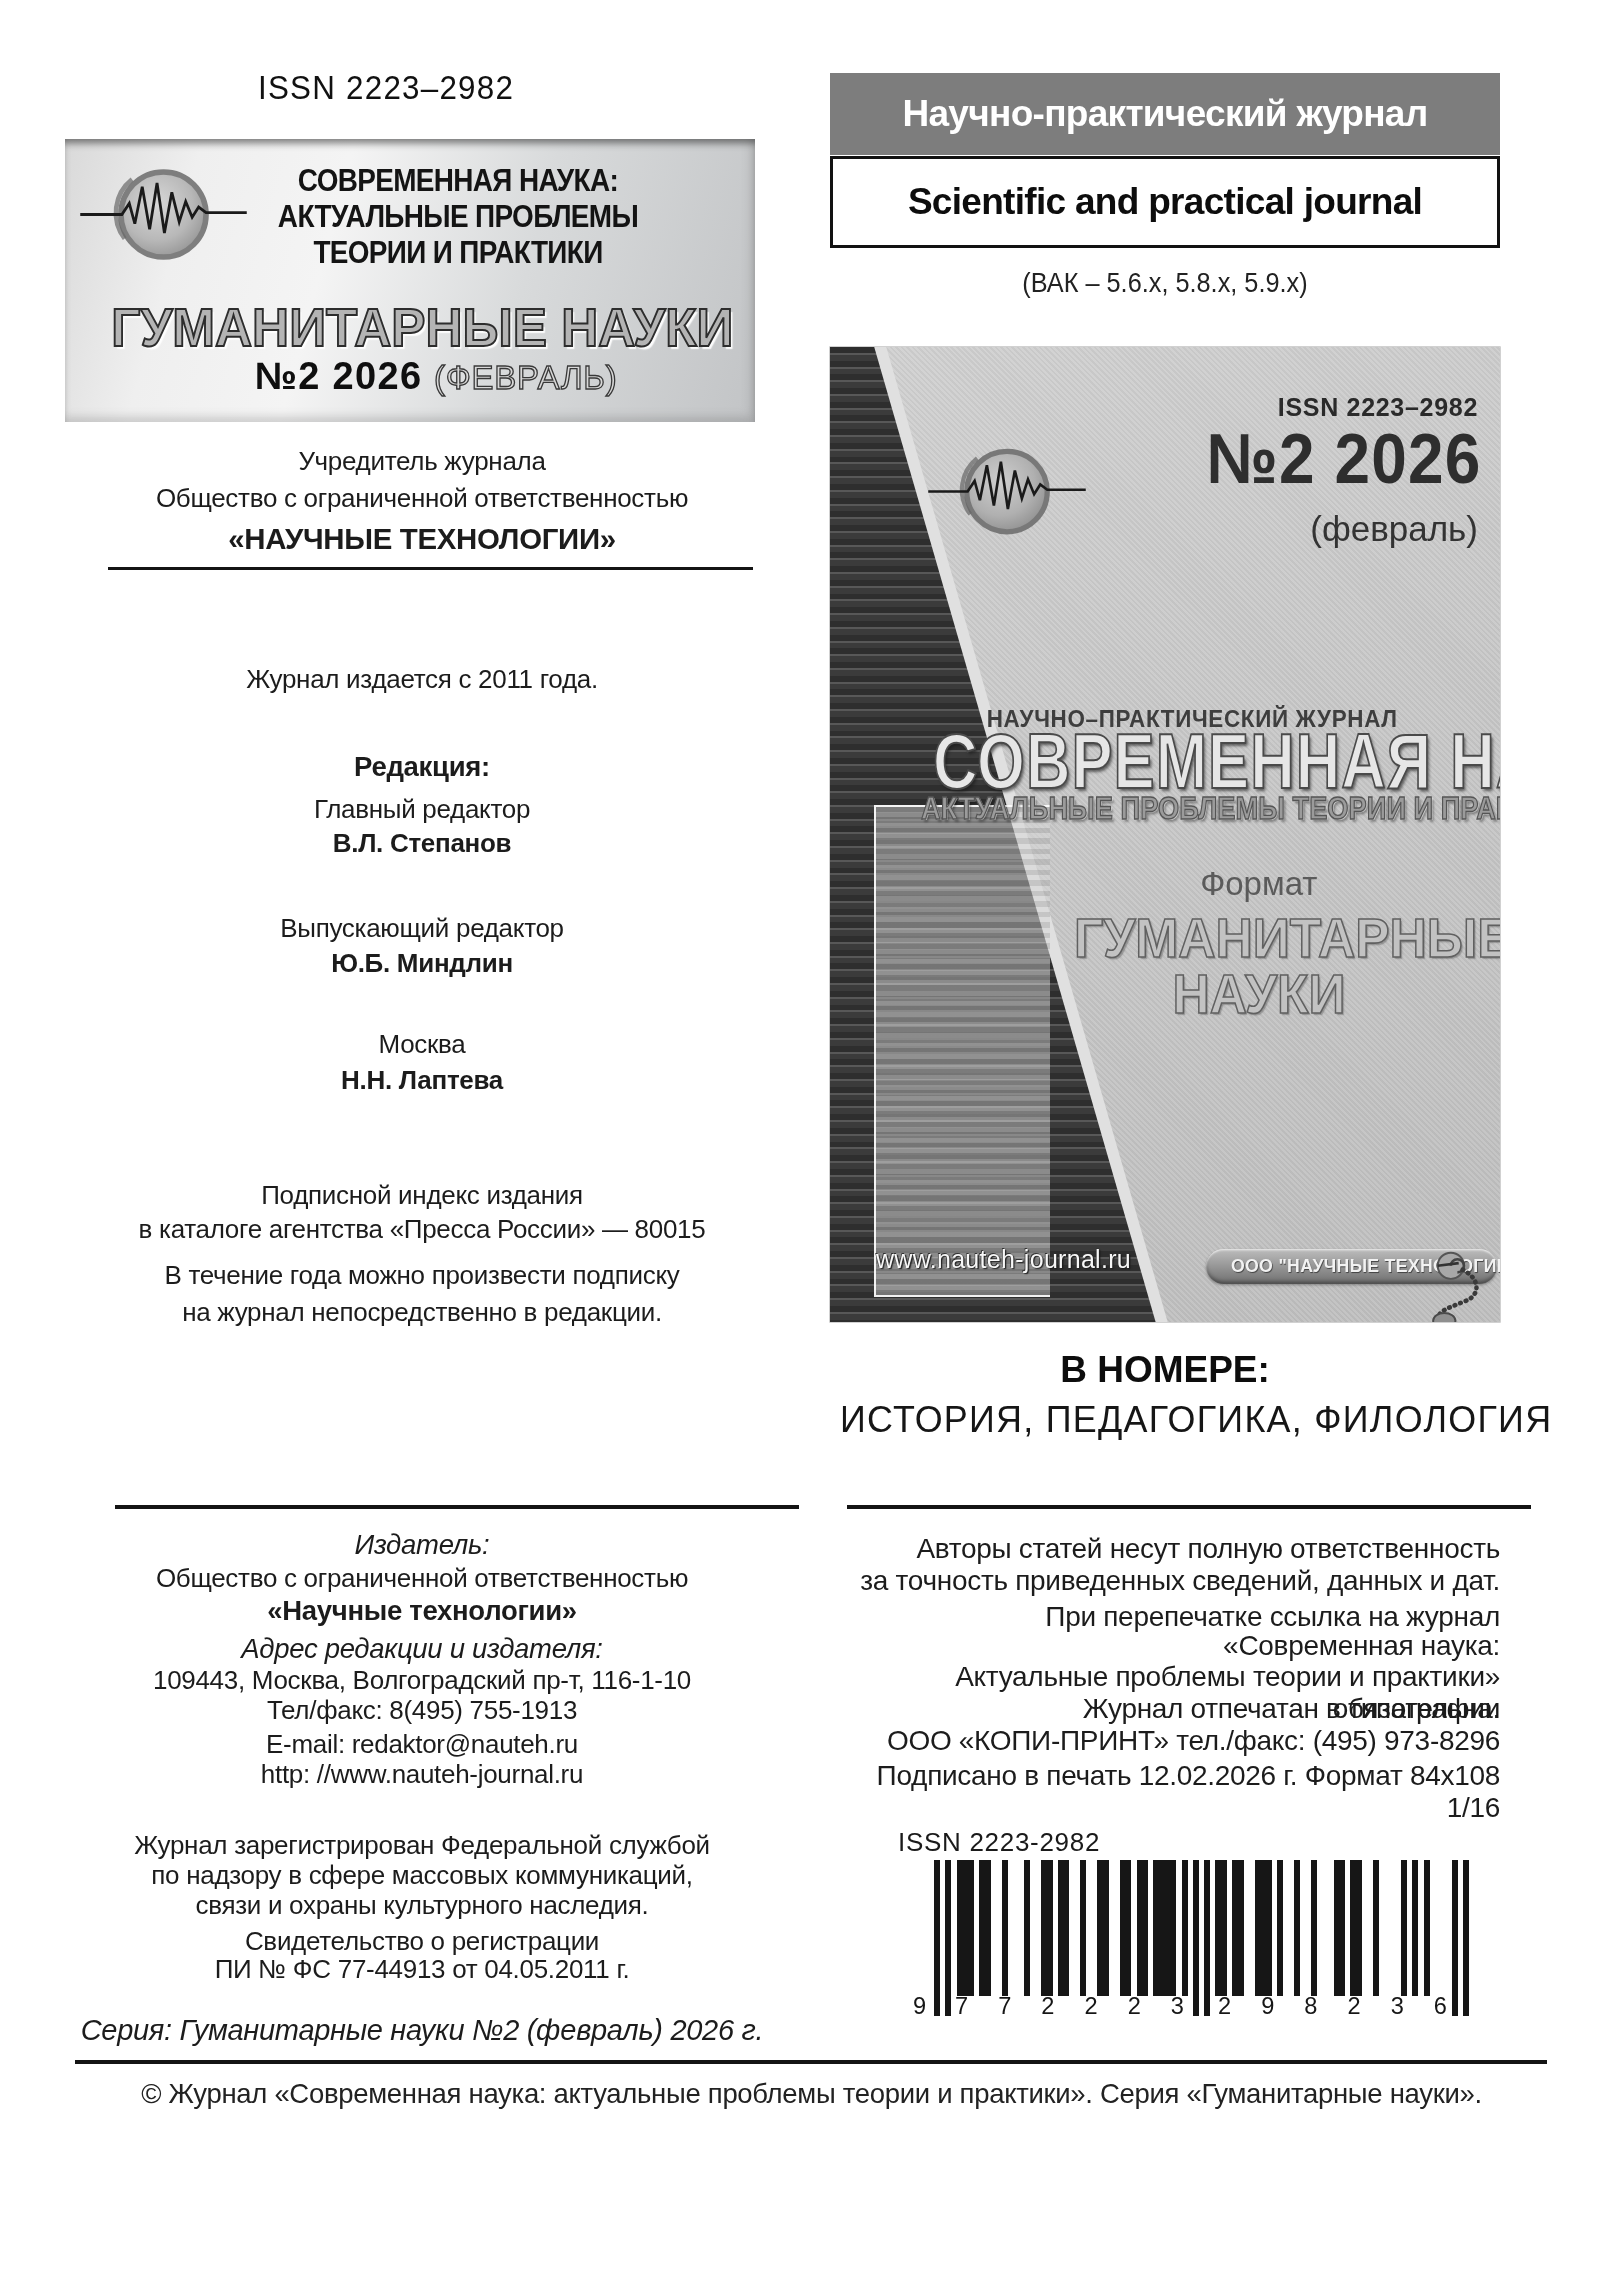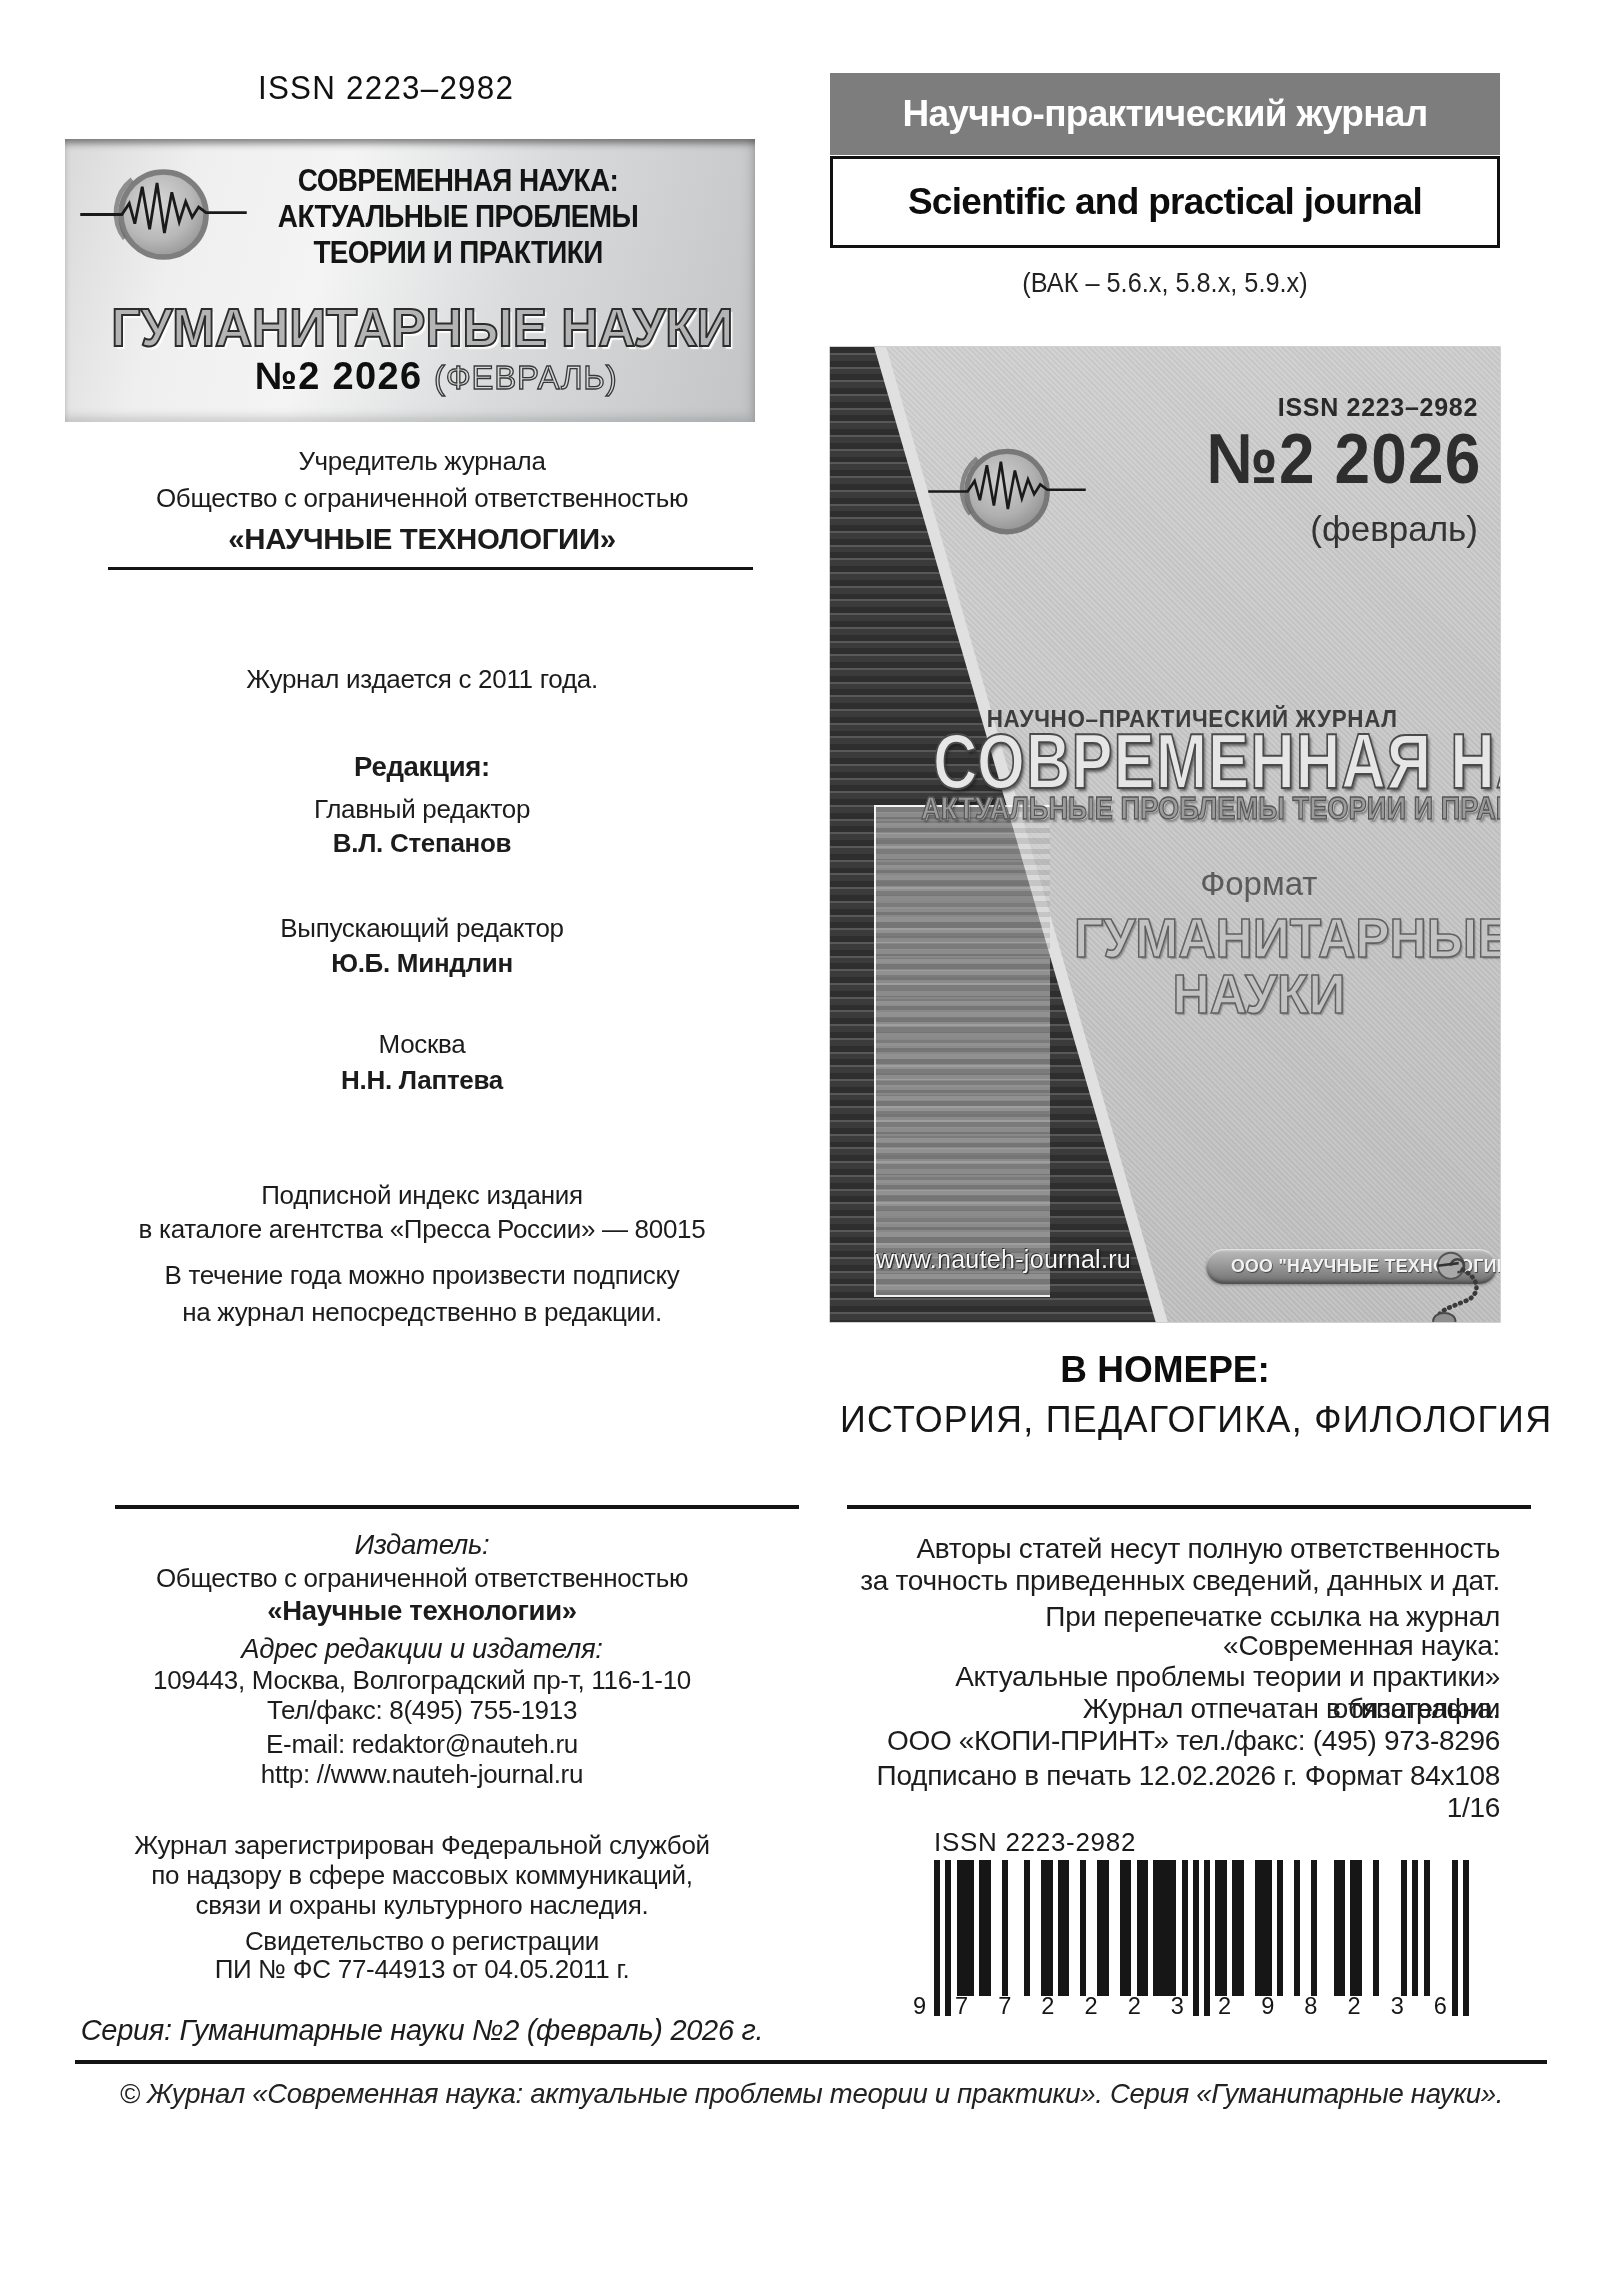--- a/index.html
+++ b/index.html
@@ -134,33 +134,33 @@
   }
   .cov-mouse{position:absolute;left:537px;top:903px;width:131px;height:82px;}
   
   .innum-h{position:absolute;left:830px;top:1349px;width:670px;text-align:center;font-weight:bold;font-size:37px;letter-spacing:0;color:#0d0d0d;}
   .innum-t{
     position:absolute;left:830px;top:1399px;width:670px;text-align:center;
     font-size:37px;letter-spacing:1.3px;color:#161616;white-space:nowrap;
     transform:scaleX(.97);transform-origin:center top;
   }
   
-  .bc-issn{position:absolute;left:934px;top:1827px;font-size:26px;color:#1a1a1a;letter-spacing:0.7px;}
+  .bc-issn{position:absolute;left:898px;top:1827px;font-size:26px;color:#1a1a1a;letter-spacing:0.7px;}
   .bc-bars{position:absolute;left:934px;top:1860px;width:537px;height:160px;}
   .bc-bars .bar{position:absolute;top:0;width:5.6px;height:136px;background:#161616;}
   .bc-bars .bar.guard{height:156px;}
   .bc-digits span{position:absolute;font-size:23.6px;color:#161616;}
   .bc-d0{left:913px;top:1993px;}
   .bc-g1{left:955px;top:1993px;width:229px;display:flex;justify-content:space-between;}
   .bc-g2{left:1218px;top:1993px;width:229px;display:flex;justify-content:space-between;}
   .bc-g1 i,.bc-g2 i{font-style:normal;font-size:23.6px;color:#161616;}
   
   .footer-text{
     position:absolute;left:0;top:2078px;width:100%;text-align:center;
-    font-size:27.5px;font-style:italic;color:#222;letter-spacing:-0.3px;
+    font-size:27.5px;color:#222;letter-spacing:-0.3px;
   }
 </style>
 </head>
 <body>
 
 <div class="page">
 
   <div class="issn-top">ISSN 2223–2982</div>
 
   <div class="masthead">

